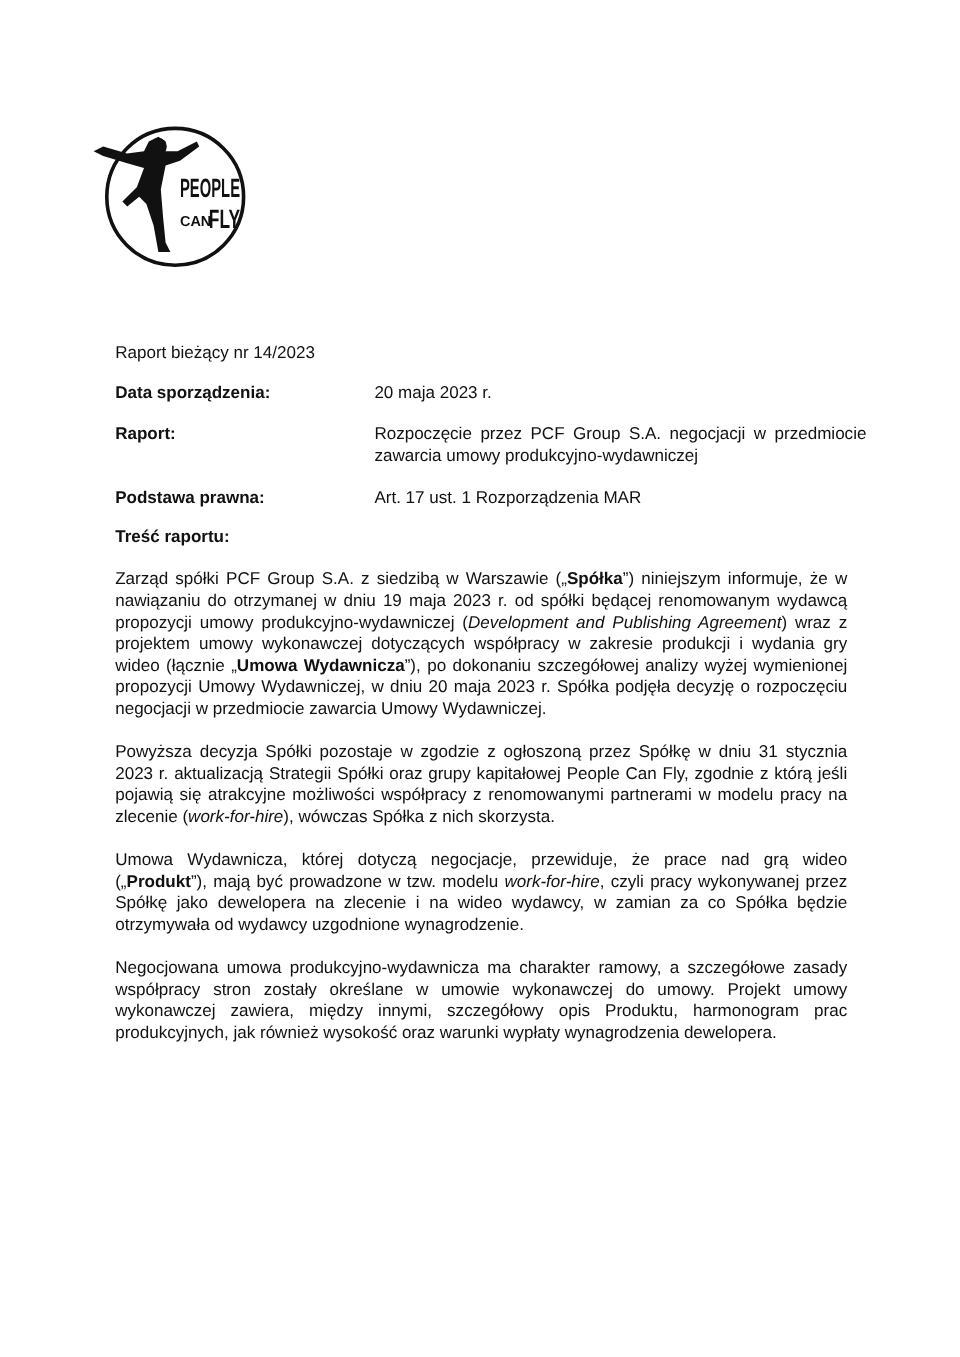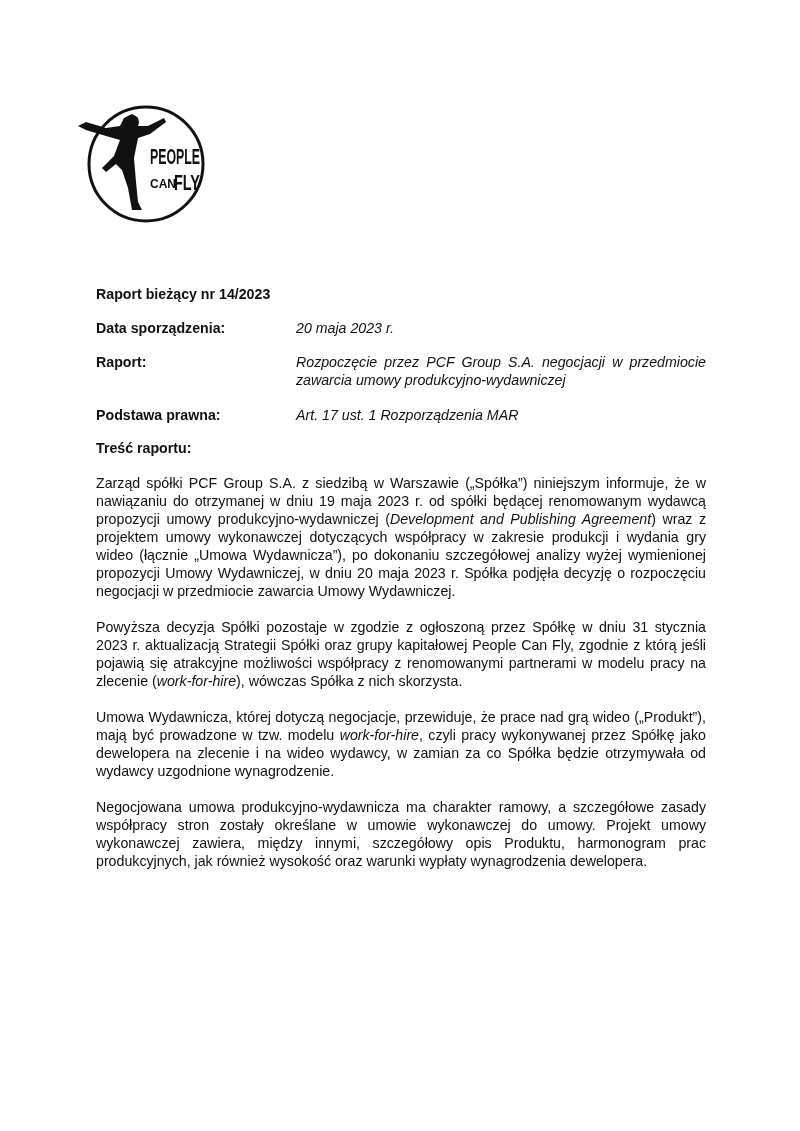--- a/index.html
+++ b/index.html
@@ -1,30 +1,30 @@
 <!DOCTYPE html>
 <html><head>
 <meta charset="utf-8">
 <style>
   html, body { margin: 0; padding: 0; background: #ffffff; }
   body { width: 800px; height: 1131px; position: relative; overflow: hidden;
          font-family: "Liberation Sans", "DejaVu Sans", sans-serif; color: #111; }
   .logo { position: absolute; left: 76px; top: 98px; width: 132px; height: 126px; }
   .content { position: absolute; left: 96px; top: 0; width: 610px; font-size: 14.2px; line-height: 18px; }
-  .report-title { position: absolute; top: 285px; left: 0; font-weight: bold; }
+  .report-title { position: absolute; top: 285px; left: 0; font-weight: normal; }
   .row { position: absolute; left: 0; width: 610px; }
   .row .lbl { position: absolute; left: 0; font-weight: bold; }
-  .row .val { position: absolute; left: 200px; width: 410px; text-align: justify; font-style: italic; }
+  .row .val { position: absolute; left: 216px; width: 410px; text-align: justify; }
   .r-date { top: 319px; }
   .r-topic { top: 353px; }
   .r-basis { top: 406px; }
   .body-title { position: absolute; top: 439px; left: 0; font-weight: bold; }
   .paras { position: absolute; top: 474px; left: 0; width: 610px; }
   .paras p { margin: 0 0 18px 0; text-align: justify; }
-  .paras b { font-weight: normal; }
+  .paras b { font-weight: bold; }
   .paras i { font-style: italic; }
 </style>
 </head>
 <body>
 
 <div class="logo">
   <svg width="132" height="126" viewBox="0 0 132 126">
     <circle cx="70" cy="66" r="57" fill="none" stroke="#111" stroke-width="3"></circle>
 
     <path d="M2 28 L10 24 L30 30 L44 28 L48 20 L56 16 L62 20 L62 28 L72 28 L88 20 L90 24 L74 36 L62 40 L58 60 L60 84 L62 104 L66 112 L56 112 L52 90 L46 72 L40 66 L30 74 L26 70 L38 58 L44 42 L30 38 L10 32 Z" fill="#111"></path>

